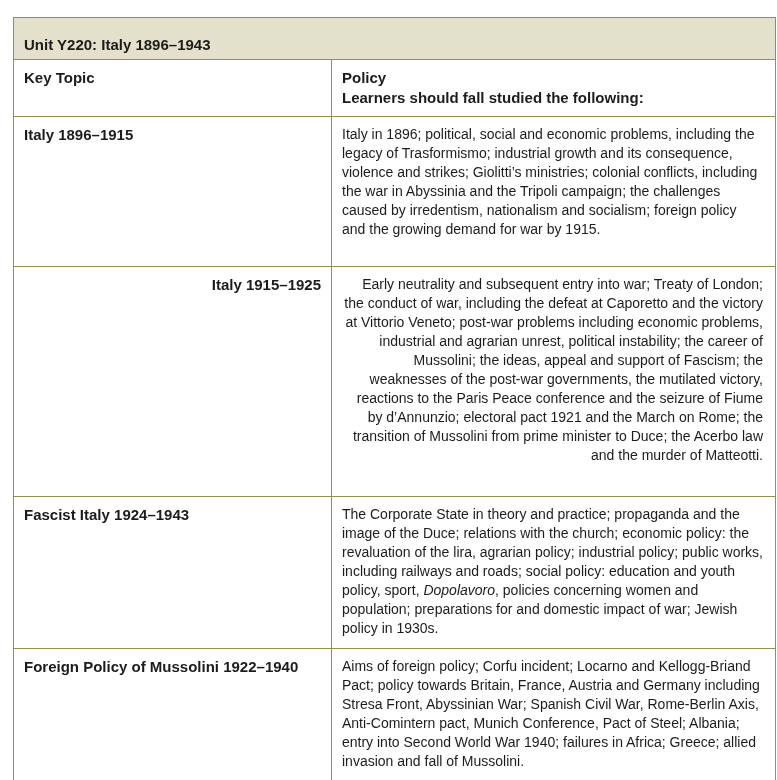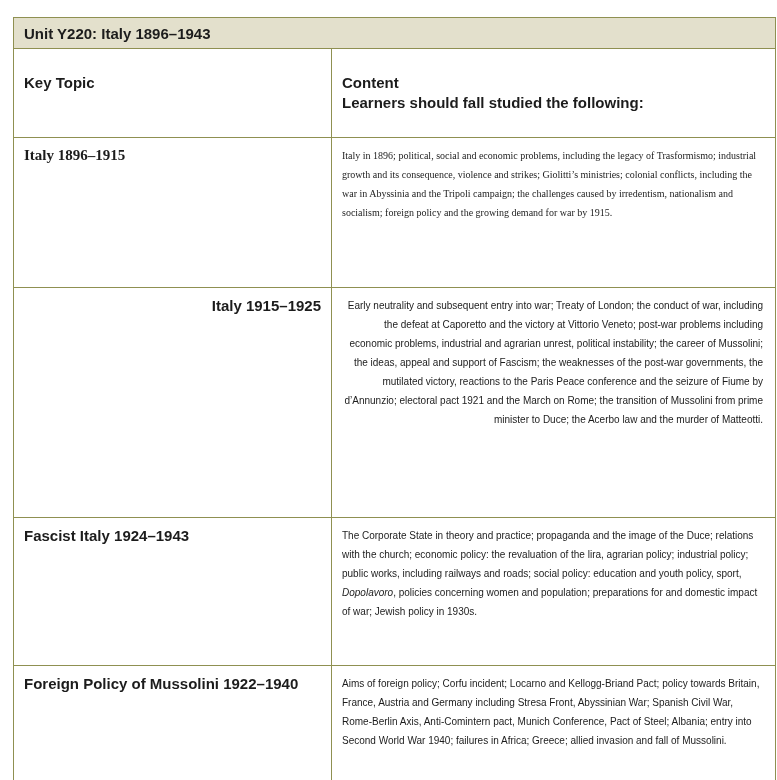--- a/index.html
+++ b/index.html
@@ -23,42 +23,42 @@
     border: 1.5px solid #8f9051;
     vertical-align: top;
     text-align: left;
   }
   .col-topic { width: 318px; }
   .col-content { width: 444px; }
   th.unit-title {
     background: #e3e0cc;
     font-size: 15px;
     font-weight: bold;
-    padding: 7px 10px 6px 10px;
+    padding: 18px 10px 6px 10px;
     height: 25px;
   }
   th.col-header {
     background: #ffffff;
     font-size: 15px;
     font-weight: bold;
-    padding: 24px 10px;
+    padding: 8px 10px;
     height: 52px;
     line-height: 20px;
   }
   td.topic-cell {
     font-size: 15px;
     font-weight: bold;
     padding: 9px 10px;
   }
   td.content-cell {
-    font-size: 10px;
+    font-size: 14px;
     line-height: 19px;
     padding: 8px 12px 10px 10px;
   }
-  tr.row-1 td { height: 150px; font-family: Liberation Serif, serif; }
+  tr.row-1 td { height: 150px; }
   tr.row-2 td { height: 230px; text-align: right; }
   tr.row-3 td { height: 148px; }
   tr.row-4 td { height: 143px; }
   em { font-style: italic; }
 </style>
 </head>
 <body>
 
 <div class="page">
   <table class="spec-table">
@@ -66,21 +66,21 @@
       <col class="col-topic">
       <col class="col-content">
     </colgroup>
     <thead>
       <tr>
         <th class="unit-title" colspan="2">Unit Y220: Italy 1896–1943</th>
       </tr>
       <tr>
         <th class="col-header">Key Topic</th>
         <th class="col-header">
-          <div>Content</div>
+          <div>Policy</div>
           <div>Learners should fall studied the following:</div>
         </th>
       </tr>
     </thead>
     <tbody>
       <tr class="row-1">
         <td class="topic-cell">Italy 1896–1915</td>
         <td class="content-cell">Italy in 1896; political, social and economic problems, including the legacy of Trasformismo; industrial growth and its consequence, violence and strikes; Giolitti’s ministries; colonial conflicts, including the war in Abyssinia and the Tripoli campaign; the challenges caused by irredentism, nationalism and socialism; foreign policy and the growing demand for war by 1915.</td>
       </tr>
       <tr class="row-2">

